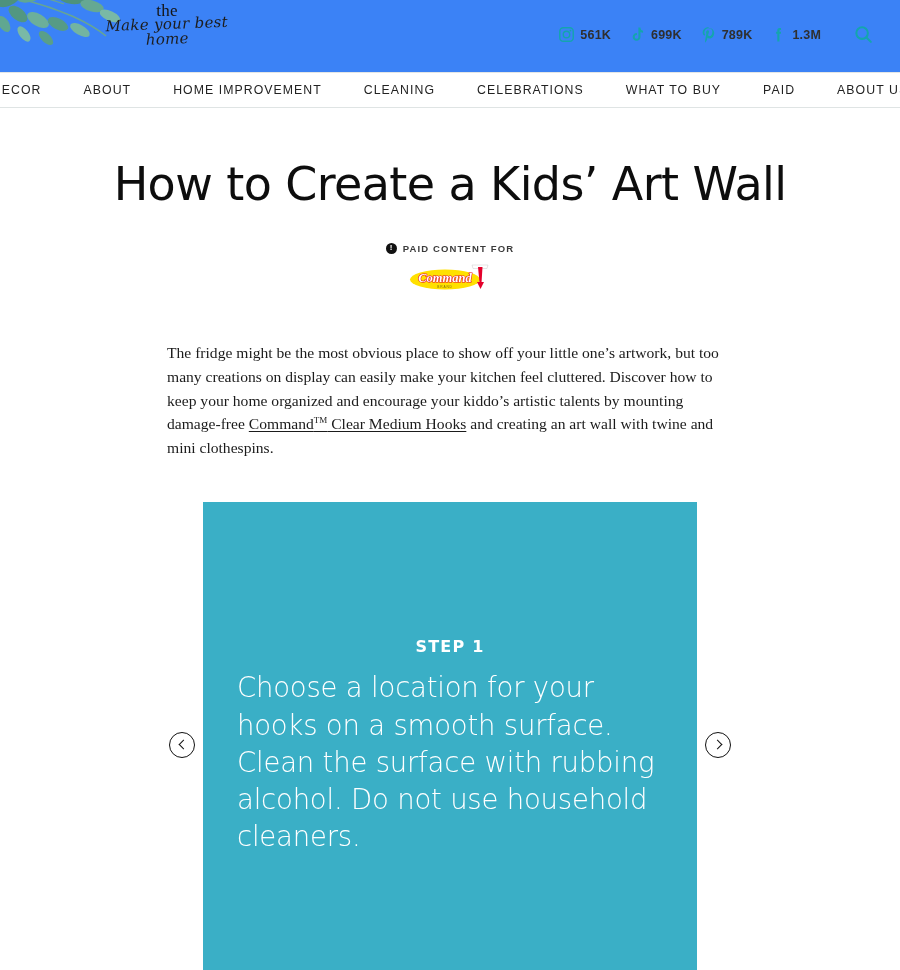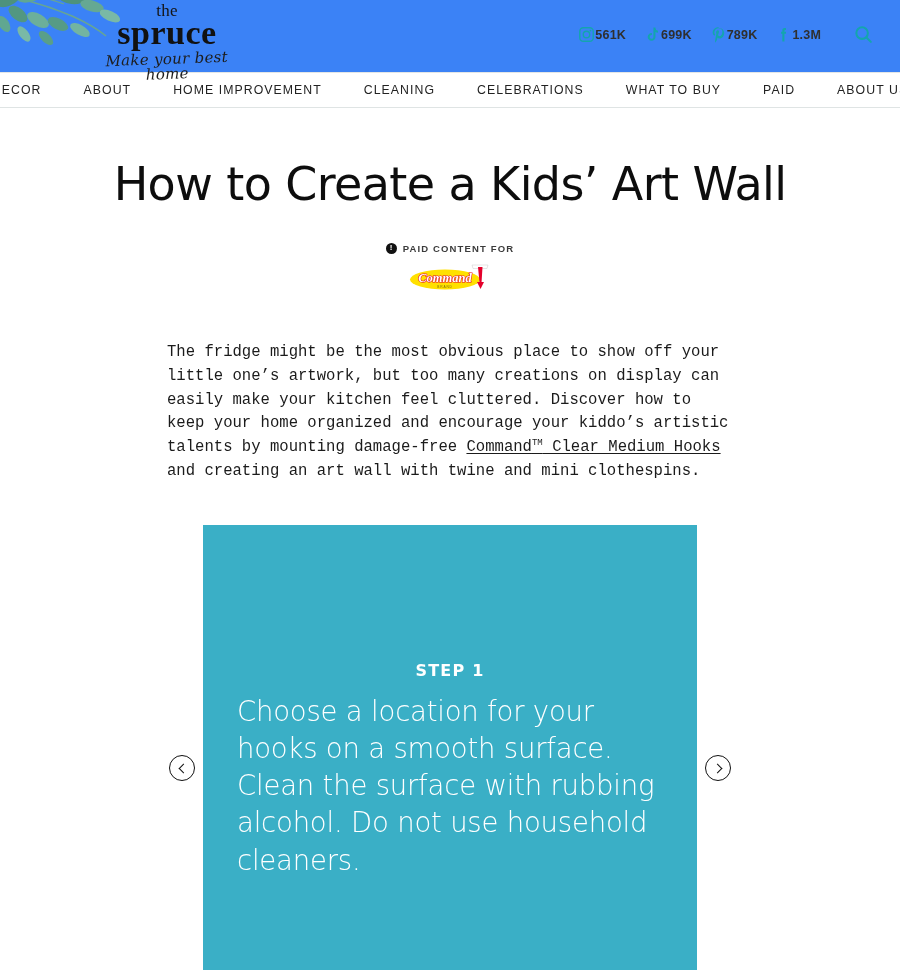--- a/index.html
+++ b/index.html
@@ -73,20 +73,21 @@
     position: absolute;
     right: 26px;
     top: 24px;
     display: flex;
     align-items: center;
     gap: 18px;
   }
   .social-item {
     display: flex;
     align-items: center;
+    gap: 5px;
     text-decoration: none;
     color: #2a2a2a;
   }
   .social-item .count {
     font-size: 12.5px;
     font-weight: 700;
     letter-spacing: .2px;
     color: #2f2f2f;
   }
   .social-ic { width: 17px; height: 17px; display: block; }
@@ -164,21 +165,21 @@
   .command-logo {
     margin: 9px auto 0;
     width: 84px;
     height: 30px;
     position: relative;
   }
 
   .article-body {
     width: 566px;
     margin: 48px auto 0;
-    font-family: Liberation Mono, monospace;
+    font-family: Liberation Serif, serif;
     font-size: 15.6px;
     line-height: 1.52;
     color: #1b1b1b;
     text-align: left;
   }
   .body-link {
     color: #1b1b1b;
     text-decoration: underline;
     text-underline-offset: 2px;
   }
@@ -269,21 +270,20 @@
       <ellipse cx="64" cy="34" rx="11" ry="5.5" transform="rotate(26 64 34)" fill="#589d80"></ellipse>
       <ellipse cx="86" cy="40" rx="11" ry="5" transform="rotate(30 86 40)" fill="#76b79d"></ellipse>
       <ellipse cx="10" cy="34" rx="9" ry="5" transform="rotate(58 10 34)" fill="#63a98c"></ellipse>
       <ellipse cx="30" cy="44" rx="9" ry="4.5" transform="rotate(52 30 44)" fill="#7dbca2"></ellipse>
       <ellipse cx="52" cy="48" rx="9" ry="4.5" transform="rotate(44 52 48)" fill="#5ba184"></ellipse>
     </g>
   </svg>
 
   <div class="brand-lockup">
     <span class="brand-the">the</span>
-    <span class="brand-spruce">spruce</span>
     <span class="brand-tag">Make your best home</span>
   </div>
 
   <div class="social-strip">
 
     <a class="social-item" href="#">
       <svg class="social-ic" viewBox="0 0 24 24" fill="none" stroke="#14A5AD" stroke-width="2">
         <rect x="2.5" y="2.5" width="19" height="19" rx="5"></rect>
         <circle cx="12" cy="12" r="4.6"></circle>
         <circle cx="17.6" cy="6.4" r="1.25" fill="#14A5AD" stroke="none"></circle>

